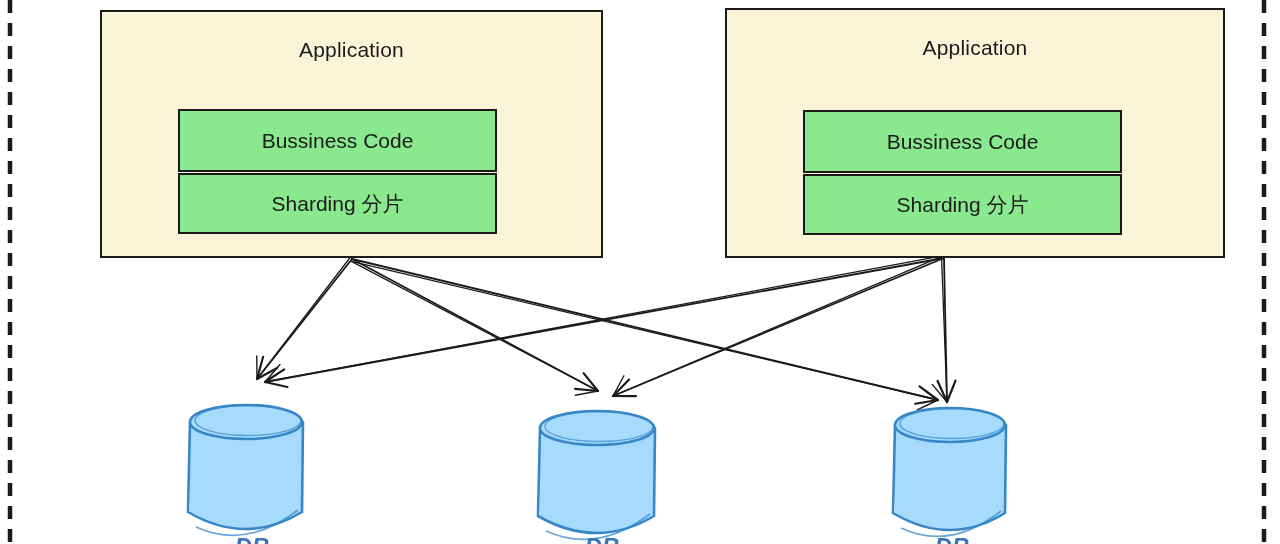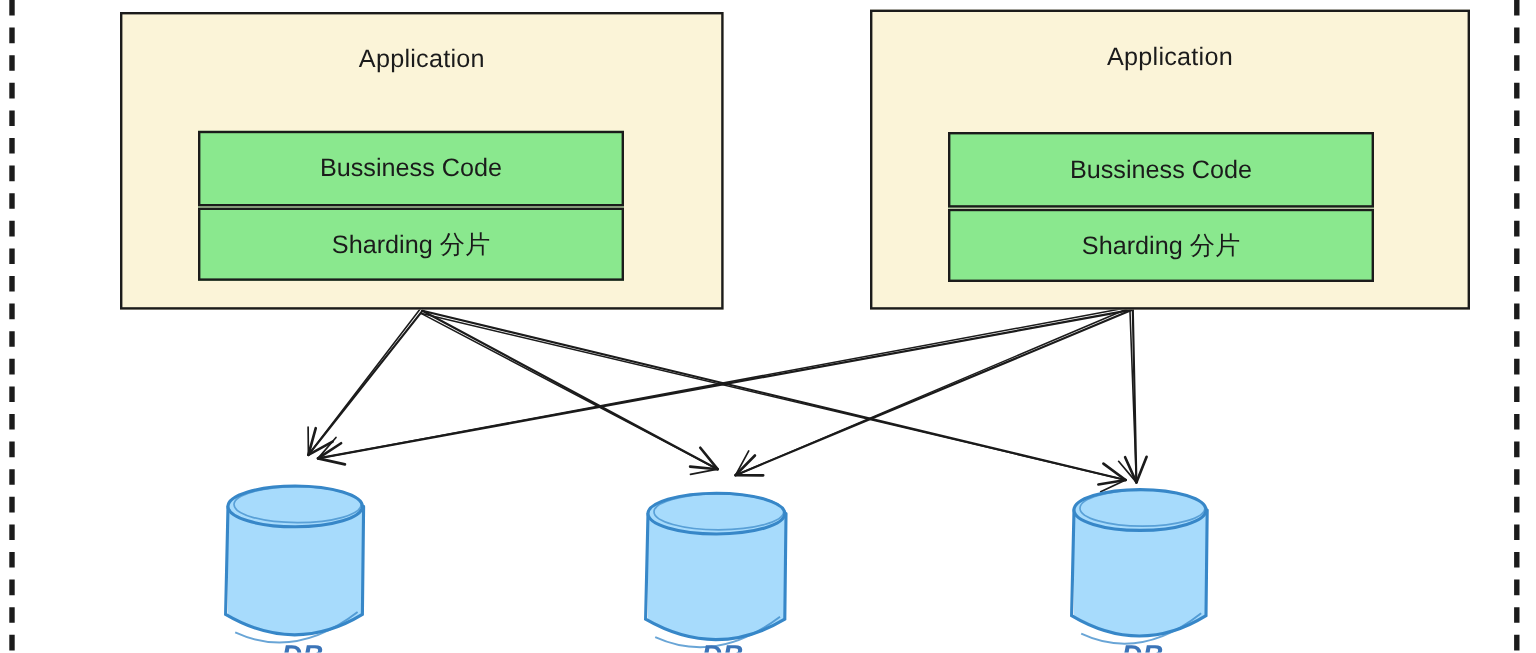--- a/index.html
+++ b/index.html
@@ -8,21 +8,21 @@
     font-family:"Liberation Sans",sans-serif;color:var(--text-color,#1b1b1b);
   }
   #diagram-svg{position:absolute;left:0;top:0;z-index:1;}
   .app-box{
     position:absolute;z-index:2;box-sizing:border-box;
     background:var(--app-fill,#fbf4d8);border:2.5px solid var(--app-border,#1b1b1b);
   }
   .app-box-left{left:100px;top:10px;width:503px;height:248px;}
   .app-box-right{left:725px;top:8px;width:500px;height:250px;}
   .app-title{text-align:center;margin-top:26px;font-size:21px;letter-spacing:.2px;}
-  .layer-stack{position:absolute;left:63px;top:97px;width:355px;}
+  .layer-stack{position:absolute;left:76px;top:97px;width:319px;}
   .app-box-right .layer-stack{top:100px;}
   .layer{
     box-sizing:border-box;height:63px;display:flex;align-items:center;justify-content:center;
     background:var(--layer-fill,#8ae88e);border:2.5px solid var(--layer-border,#1b1b1b);
     font-size:21px;
   }
   .layer + .layer{margin-top:1px;height:61px;}
   .db-label{
     position:absolute;z-index:2;top:533px;transform:translateX(-50%);
     font-size:24px;font-weight:700;font-style:italic;color:var(--db-label-color,#3b74b8);

